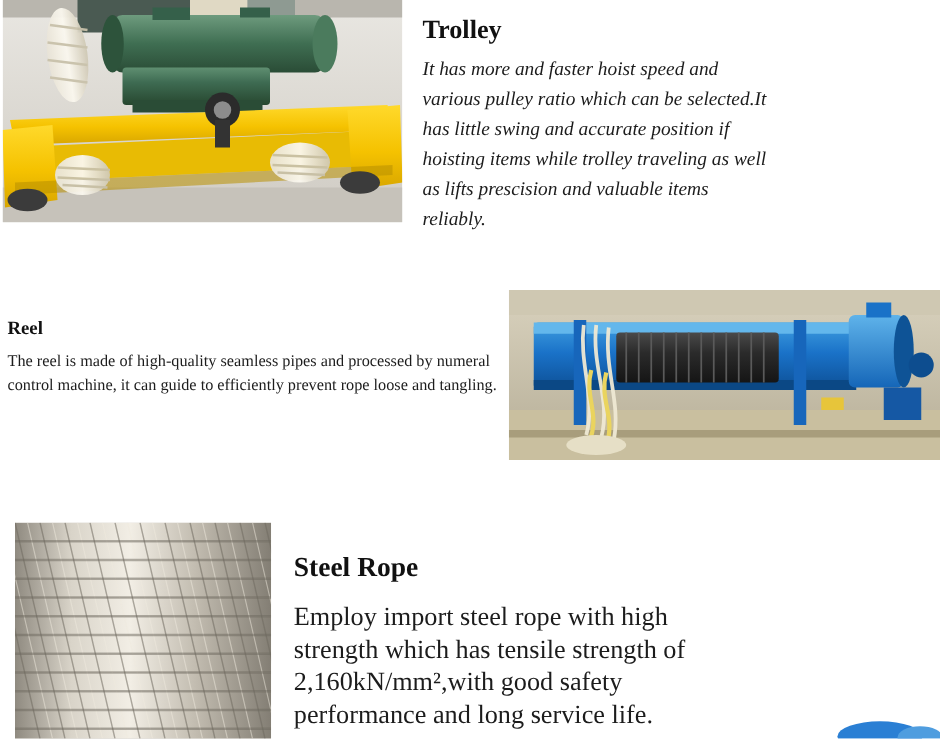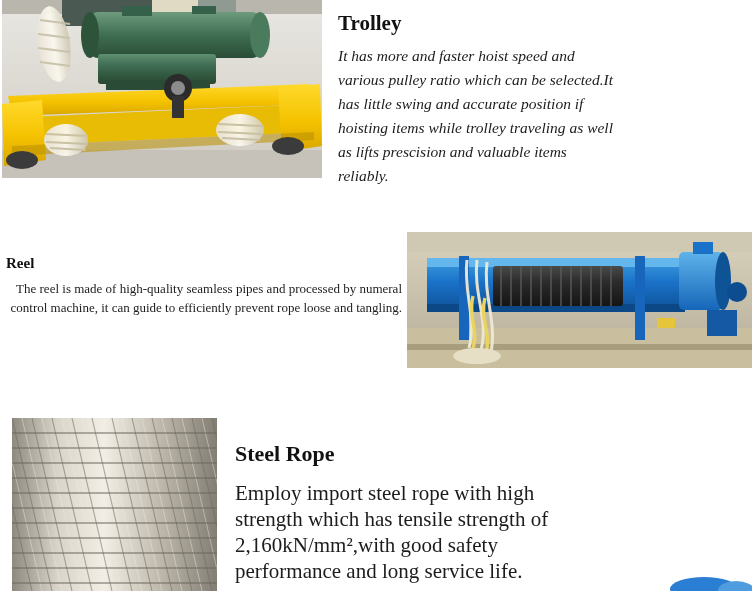--- a/index.html
+++ b/index.html
@@ -93,21 +93,20 @@
     padding-right: 5px;
   }
   #section-reel .heading {
     font-size: 15px;
     line-height: 19px;
     margin-bottom: 6px;
   }
   #section-reel .body-text {
     font-size: 13px;
     line-height: 19px;
-    text-align: right;
   }
   #section-reel .photo {
     width: 345px;
     height: 136px;
   }
 
   
   #section-rope {
     left: 0;
     top: 418px;

